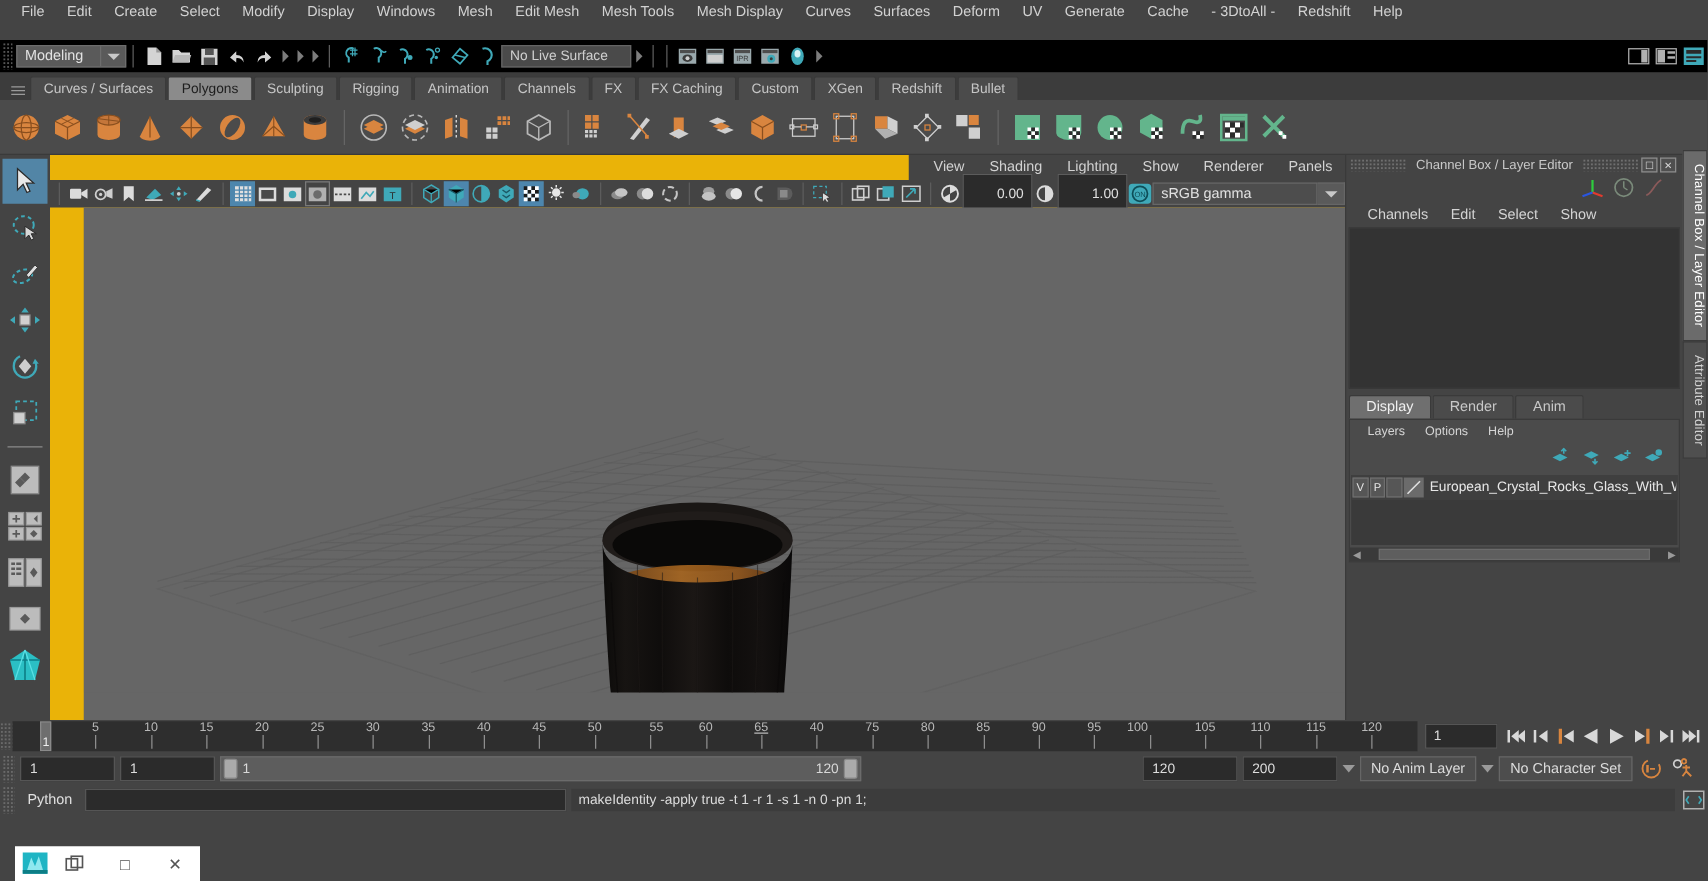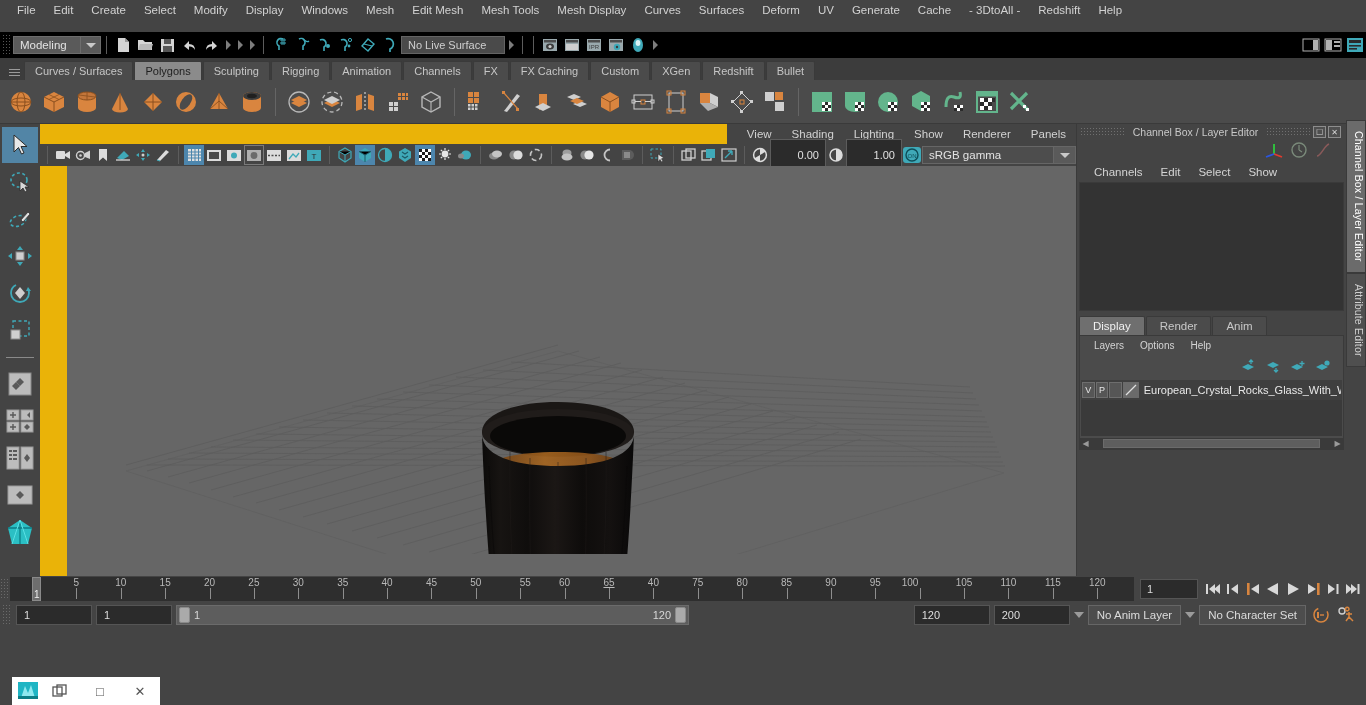--- a/index.html
+++ b/index.html
@@ -1285,20 +1285,32 @@
     </div>
     <div class="cmdicon">
       <svg width="20" height="18" viewBox="0 0 20 18">
           <circle cx="5" cy="5" r="3" fill="none" stroke="#cfcfcf" stroke-width="1.4"></circle>
           <path d="M12 3 a1.8 1.8 0 1 0 0 .1 M12 6 L12 11 L9 15 M12 11 L16 15 M9 8 L15 8" stroke="#d8853f" stroke-width="1.5" fill="none"></path>
         </svg>
     </div>
     <span style="width:4px"></span>
   </div>
 
+  <div class="cmdrow">
+    <div class="tl-grip"></div>
+    <div class="cmdlabel">Python</div>
+    <div class="cmdinput"></div>
+    <div class="cmdout">makeIdentity -apply true -t 1 -r 1 -s 1 -n 0 -pn 1;</div>
+    <div class="cmdicon">
+      <svg width="18" height="16" viewBox="0 0 18 16">
+          <rect x="1" y="1" width="16" height="14" fill="none" stroke="#b0b0b0" stroke-width="1.2"></rect>
+          <path d="M5 5 L3 8 L5 11 M13 5 L15 8 L13 11" stroke="#3fa9b8" stroke-width="1.3" fill="none"></path>
+        </svg>
+    </div>
+  </div>
 
   <div class="taskbar">
     <div class="taskwin">
       <span class="twicon">
         <svg width="22" height="20" viewBox="0 0 22 20">
             <rect x="0" y="1" width="20" height="17" fill="#1fb5c4"></rect>
             <path d="M3 17 L7 5 L10 12 L13 4 L17 17Z" fill="#8fe8ef"></path>
             <rect x="0" y="15" width="20" height="3" fill="#0d7e86"></rect>
           </svg>
       </span>

